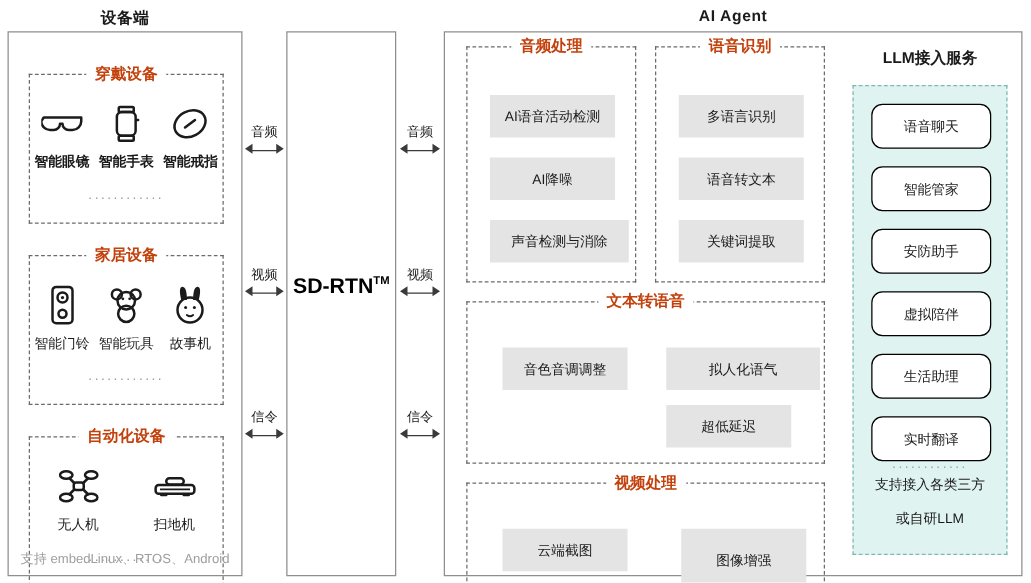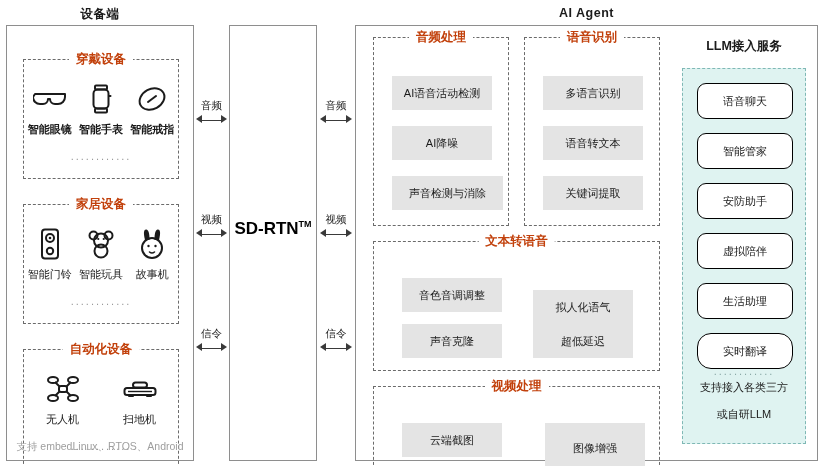--- a/index.html
+++ b/index.html
@@ -410,38 +410,37 @@
     <div class="dgroup" style="left:168px; top:11px; width:136px; height:189px;">
       <div class="dgroup-title">语音识别</div>
       <div class="chip" style="left:18px; top:88px; width:100px; height:34px;">语音转文本</div>
       <div class="chip" style="left:18px; top:38px; width:100px; height:34px;">多语言识别</div>
       <div class="chip" style="left:18px; top:138px; width:100px; height:34px;">关键词提取</div>
     </div>
 
     <div class="dgroup" style="left:17px; top:215px; width:287px; height:130px;">
       <div class="dgroup-title">文本转语音</div>
       <div class="chip" style="left:28px; top:36px; width:100px; height:34px;">音色音调调整</div>
-      <div class="chip" style="left:159px; top:36px; width:100px; height:34px;margin-top:12px;">拟人化语气</div>
-      <div class="chip" style="left:28px; top:82px; width:100px; height:34px;">声音克隆</div>
+      <div class="chip" style="left:159px; top:36px; width:123px; height:34px;">拟人化语气</div>
       <div class="chip" style="left:159px; top:82px; width:100px; height:34px;">超低延迟</div>
     </div>
 
     <div class="dgroup" style="left:17px; top:360px; width:287px; height:84px;">
       <div class="dgroup-title">视频处理</div>
       <div class="chip" style="left:28px; top:36px; width:100px; height:34px;">云端截图</div>
       <div class="chip" style="left:159px; top:36px; width:100px; height:50px;margin-left:12px;">图像增强</div>
     </div>
   </div>
 
   <div id="llm-title">LLM接入服务</div>
   <div id="llm-box">
     <div class="pill" style="top:14px;">语音聊天</div>
     <div class="pill" style="top:64px;">智能管家</div>
     <div class="pill" style="top:114px;">安防助手</div>
     <div class="pill" style="top:164px;">虚拟陪伴</div>
     <div class="pill" style="top:214px;">生活助理</div>
-    <div class="pill" style="top:264px;border-radius:14px;">实时翻译</div>
+    <div class="pill" style="top:264px;">实时翻译</div>
     <div id="llm-dots">............</div>
     <div class="llm-note" style="top:311px;">支持接入各类三方</div>
     <div class="llm-note" style="top:338px;">或自研LLM</div>
   </div>
 
 </div>
 
 </body></html>

